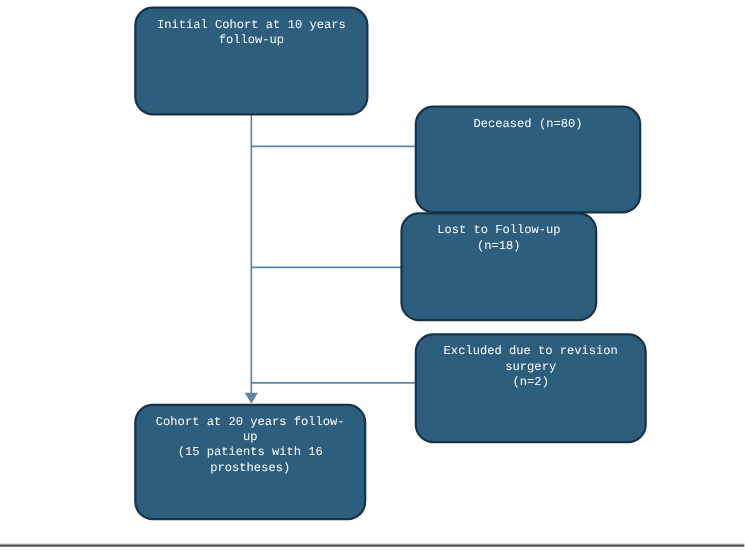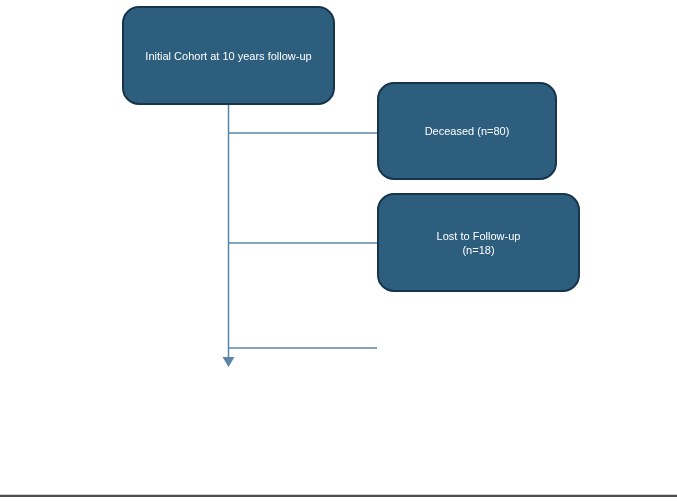--- a/index.html
+++ b/index.html
@@ -20,28 +20,28 @@
     box-sizing: border-box;
     background: var(--node-fill, #2D5E7E);
     border: 2px solid var(--node-border, #17344A);
     border-radius: 17px;
     color: var(--text, #FFFFFF);
     font-size: 11px;
     line-height: 14px;
     display: flex;
     flex-direction: column;
     align-items: center;
-    justify-content: center;
     text-align: center;
     padding: 8px 12px;
+    font-family: Liberation Mono, monospace;
   }
   .node span { display: block; }
   #node-initial   { left: 122px; top: 6px;   width: 213px; height: 99px; }
-  #node-deceased  { left: 377px; top: 82px;  width: 180px; height: 98px; }
-  #node-lost      { left: 377px; top: 193px; width: 203px; height: 99px; }
+  #node-deceased  { left: 377px; top: 96px;  width: 206px; height: 98px; }
+  #node-lost      { left: 364px; top: 193px; width: 179px; height: 99px; }
   #node-excluded  { left: 377px; top: 303px; width: 211px; height: 100px; }
   #node-final     { left: 122px; top: 367px; width: 211px; height: 106px; }
   svg.connectors {
     position: absolute;
     left: 0; top: 0;
     width: 677px; height: 501px;
     pointer-events: none;
   }
   svg.connectors line {
     stroke: var(--connector, #5B84A6);
@@ -84,18 +84,26 @@
 
   <div class="node" id="node-deceased">
     <span>Deceased (n=80)</span>
   </div>
 
   <div class="node" id="node-lost">
     <span>Lost to Follow-up</span>
     <span>(n=18)</span>
   </div>
 
+  <div class="node" id="node-excluded">
+    <span>Excluded due to revision surgery</span>
+    <span>(n=2)</span>
+  </div>
 
+  <div class="node" id="node-final">
+    <span>Cohort at 20 years follow-up</span>
+    <span>(15 patients with 16 prostheses)</span>
+  </div>
 
   <div class="divider-light"></div>
   <div class="divider-dark"></div>
 
 </div>
 
 </body></html>

